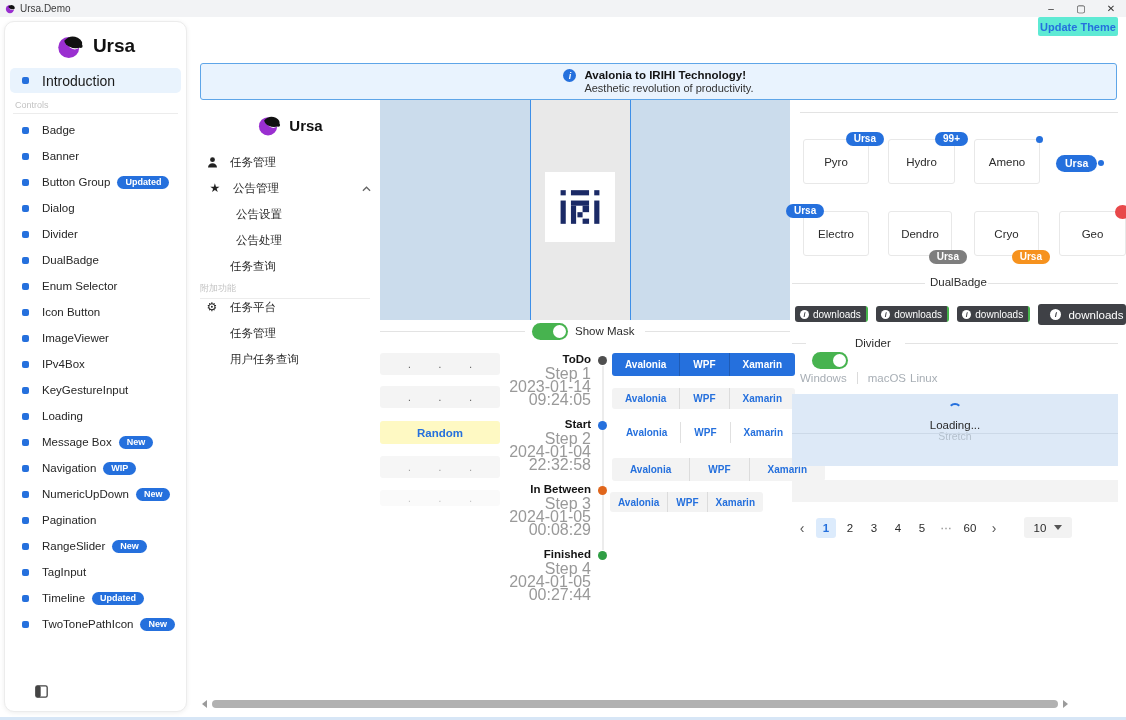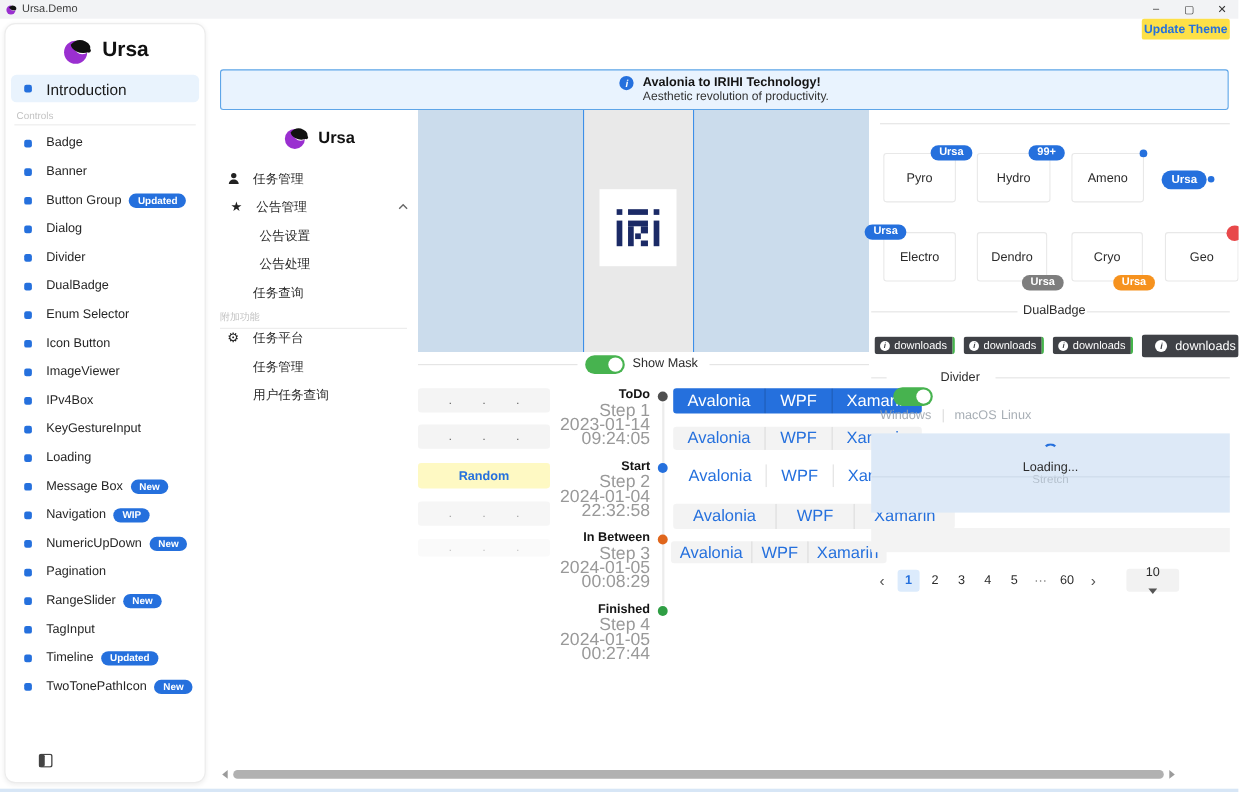--- a/index.html
+++ b/index.html
@@ -21,21 +21,21 @@
   .bullet { width:7px; height:7px; border-radius:2px; background:#2570dd; margin:0 13px 0 12px; flex:0 0 auto; }
   .side-sel-label { font-size:14px; color:#1a1a1a; }
   .side-section { margin:6px 8px 0; font-size:9px; color:#c3c3c3; border-bottom:1px solid #ececec; padding:1px 2px 3px; }
   .side-list { margin-top:3px; }
   .side-item { height:26px; display:flex; align-items:center; padding-left:5px; }
   .side-label { font-size:11.5px; color:#262626; }
   .pill { background:#2570dd; color:#fff; font-size:9px; font-weight:bold; border-radius:9px; padding:2px 8px; margin-left:7px; line-height:1; }
   .collapse-ic { position:absolute; left:30px; bottom:13px; }
 
   
-  .theme-btn { left:1038px; top:17px; width:80px; height:19px; background:#fde047; color:#2570dd; font-size:11px; font-weight:bold; display:flex; align-items:center; justify-content:center; border-radius:2px; }
+  .theme-btn { left:1038px; top:17px; width:80px; height:19px; background:#5eead4; color:#2570dd; font-size:11px; font-weight:bold; display:flex; align-items:center; justify-content:center; border-radius:2px; }
 
   
   .banner { left:200px; top:63px; width:917px; height:37px; background:#e9f3fe; border:1.5px solid #5ea5e8; border-radius:3px; display:flex; align-items:center; justify-content:center; gap:8px; }
   .info-dot { width:13px; height:13px; border-radius:50%; background:#2570dd; color:#fff; font-size:9px; font-weight:bold; display:flex; align-items:center; justify-content:center; font-style:italic; flex:0 0 auto; margin-top:-12px; }
   .banner-title { font-size:11.5px; font-weight:bold; color:#141414; }
   .banner-sub { font-size:11px; color:#333; margin-top:1px; }
 
   
   .nav-logo { left:200px; top:110px; width:180px; height:30px; display:flex; align-items:center; justify-content:center; gap:6px; }
   .nav-logo .logo-text { font-size:15px; font-weight:bold; color:#111; }
@@ -62,21 +62,21 @@
   
   .tl { left:450px; top:352px; width:141px; }
   .tl-line { position:absolute; left:602px; top:366px; width:2px; height:184px; background:#ececec; }
   .tl-entry { position:relative; text-align:right; margin-bottom:11px; }
   .tl-label { font-size:11.5px; font-weight:bold; color:#141414; line-height:15px; }
   .tl-step, .tl-time { font-size:16px; color:#999; line-height:13px; }
   .tl-dot { position:absolute; right:-16px; top:4px; width:9px; height:9px; border-radius:50%; }
 
   
   .bgroup { position:absolute; display:flex; align-items:stretch; border-radius:3px; overflow:hidden; }
-  .bg-item { display:flex; align-items:center; padding:0 13px; font-size:15px; font-weight:normal; color:#2570dd; }
+  .bg-item { display:flex; align-items:center; padding:0 13px; font-size:10px; font-weight:bold; color:#2570dd; }
   .bg-solid { background:#2570dd; }
   .bg-solid .bg-item { color:#fff; }
   .bg-solid .bg-item + .bg-item { border-left:1px solid rgba(0,0,0,.18); }
   .bg-light { background:#f3f3f3; }
   .bg-light .bg-item + .bg-item { border-left:1px solid #dcdcdc; }
   .bg-plain .bg-item + .bg-item { border-left:1px solid #e0e0e0; }
 
   
   .card { position:absolute; height:45px; background:#fff; border:1px solid #e8e8e8; border-radius:3px; display:flex; align-items:center; justify-content:center; font-size:11.5px; color:#2b2b2b; }
   .bpill { position:absolute; background:#2570dd; color:#fff; font-size:10px; font-weight:bold; border-radius:9px; padding:2px 8px; line-height:1; white-space:nowrap; }
@@ -100,21 +100,21 @@
   .load-text { position:absolute; top:25px; width:100%; text-align:center; font-size:11.5px; color:#2b2b2b; z-index:2; }
   .load-bg-text { position:absolute; top:36px; width:100%; text-align:center; font-size:10.5px; color:#b4c0cd; z-index:0; }
   .mask-line { position:absolute; top:39px; left:0; width:100%; height:1px; background:#ccd9e8; z-index:1; }
   .empty-bar { left:792px; top:480px; width:326px; height:22px; background:#f3f3f3; }
 
   
   .pag { left:792px; top:517px; height:21px; display:flex; align-items:center; gap:4px; font-size:11.5px; color:#2b2b2b; }
   .pag-item { min-width:20px; height:20px; display:flex; align-items:center; justify-content:center; border-radius:3px; padding:0 2px; }
   .pag-active { background:#dcebfc; color:#2570dd; font-weight:bold; }
   .pag-arrow { color:#555; font-size:14px; }
-  .pag-size { margin-left:16px; width:48px; height:21px; background:#f2f2f2; border-radius:3px; display:flex; align-items:center; justify-content:center; gap:8px;flex-direction:column; }
+  .pag-size { margin-left:16px; width:48px; height:21px; background:#f2f2f2; border-radius:3px; display:flex; align-items:center; justify-content:center; gap:8px; }
   .caret-down { width:0; height:0; border-left:4px solid transparent; border-right:4px solid transparent; border-top:5px solid #555; }
 
   
   .hscroll { left:196px; top:698px; width:930px; height:12px; display:flex; align-items:center; }
   .scroll-arrow { width:0; height:0; border-top:4px solid transparent; border-bottom:4px solid transparent; }
   .sa-left { border-right:5px solid #9b9b9b; margin:0 5px 0 6px; }
   .sa-right { border-left:5px solid #9b9b9b; margin-left:5px; }
   .scroll-thumb { width:846px; height:8px; border-radius:4px; background:#b1b1b1; }
   .win-bottom { left:0; top:717px; width:1126px; height:3px; background:#d7e6f6; }
 </style>

